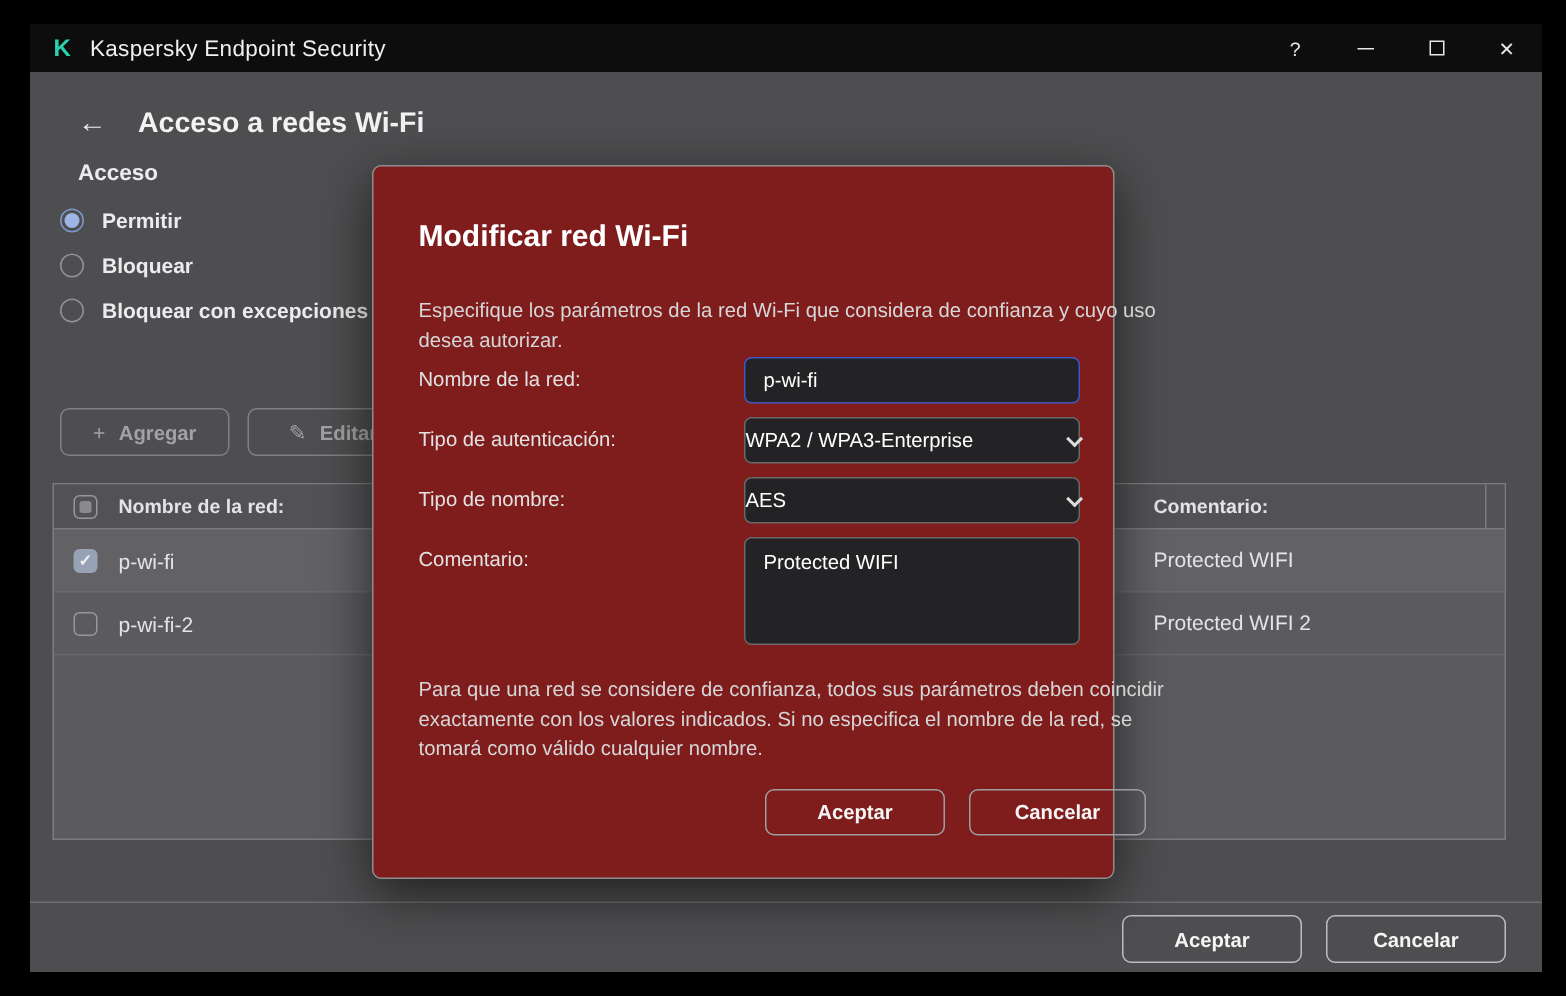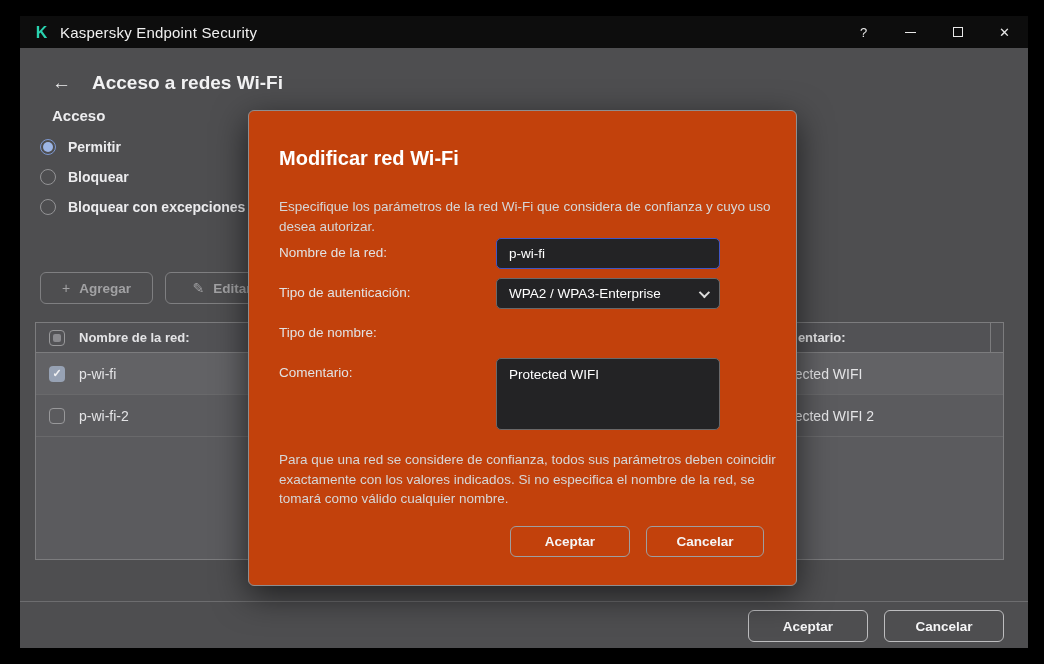--- a/index.html
+++ b/index.html
@@ -70,34 +70,34 @@
 
   
   .footer { position:absolute; left:0; bottom:0; width:100%; height:47px; border-top:1px solid #6d6d6f; }
   .btn-outline { position:absolute; height:32px; border-radius:6px; background:transparent;
     display:flex; align-items:center; justify-content:center; font-size:13.5px; font-weight:bold;
     cursor:default; }
   .footer .ok     { left:728px; top:8px; width:120px; border:1px solid #bdbdbf; color:#f5f5f6; }
   .footer .cancel { left:864px; top:8px; width:120px; border:1px solid #bdbdbf; color:#f5f5f6; }
 
   
-  .modal { position:absolute; left:248px; top:110px; width:549px; height:476px;
-    background:#c2410c; border:1px solid #8e8e90; border-radius:6px;
+  .modal { position:absolute; left:248px; top:110px; width:495px; height:476px;
+    background:#7f1d1d; border:1px solid #8e8e90; border-radius:6px;
     box-shadow:0 10px 34px rgba(0,0,0,.6); }
   .m-title { position:absolute; left:30px; top:36px; color:#ffffff; font-size:20px; font-weight:bold; }
   .m-desc { position:absolute; left:30px; top:86px; width:500px; color:#d6d6d7;
     font-size:13.5px; line-height:1.45; }
   .m-row { position:absolute; left:30px; width:489px; }
   .m-label { position:absolute; left:0; color:#e2e2e3; font-size:13.5px; }
   .m-ctrl { position:absolute; left:217px; width:224px; }
   .m-input { width:224px; height:31px; background:#232325; border:1.5px solid #4156c5;
     border-radius:5px; color:#ffffff; font-size:13.5px; padding:0 12px;
     font-family:"Liberation Sans", sans-serif; outline:none; }
   .m-select { width:224px; height:31px; background:#232325; border:1px solid #68686a;
-    border-radius:5px; color:#ffffff; font-size:13.5px; padding:0 12px;
+    border-radius:5px; color:#ffffff; font-size:13.5px; padding:0 0;
     display:flex; align-items:center; justify-content:space-between; cursor:default; }
   .chev { width:8px; height:8px; border-right:2px solid #dcdcdc; border-bottom:2px solid #dcdcdc;
     transform:rotate(45deg) translateY(-2px); }
   .m-textarea { width:224px; height:72px; background:#232325; border:1px solid #68686a;
     border-radius:5px; color:#ffffff; font-size:13.5px; padding:8px 12px; resize:none;
     font-family:"Liberation Sans", sans-serif; outline:none; }
   .m-note { position:absolute; left:30px; top:339px; width:500px; color:#d6d6d7;
     font-size:13.5px; line-height:1.45; }
   .m-btn { position:absolute; top:415px; height:31px; border:1px solid #9e9ea0; border-radius:6px;
     background:transparent; color:#f5f5f6; font-size:13.5px; font-weight:bold;
@@ -208,20 +208,26 @@
       <div class="m-ctrl" style="top:0;">
         <div class="m-select">
           <span>WPA2 / WPA3-Enterprise</span>
           <span class="chev"></span>
         </div>
       </div>
     </div>
 
     <div class="m-row" style="top:207px; height:31px;">
       <div class="m-label" style="top:7px;">Tipo de nombre:</div>
+      <div class="m-ctrl" style="top:0;">
+        <div class="m-select">
+          <span>AES</span>
+          <span class="chev"></span>
+        </div>
+      </div>
     </div>
 
     <div class="m-row" style="top:247px; height:72px;">
       <div class="m-label" style="top:7px;">Comentario:</div>
       <div class="m-ctrl" style="top:0;">
         <textarea class="m-textarea" style="">Protected WIFI</textarea>
       </div>
     </div>
 
     <div class="m-note">Para que una red se considere de confianza, todos sus parámetros deben coincidir exactamente con los valores indicados. Si no especifica el nombre de la red, se tomará como válido cualquier nombre.</div>

